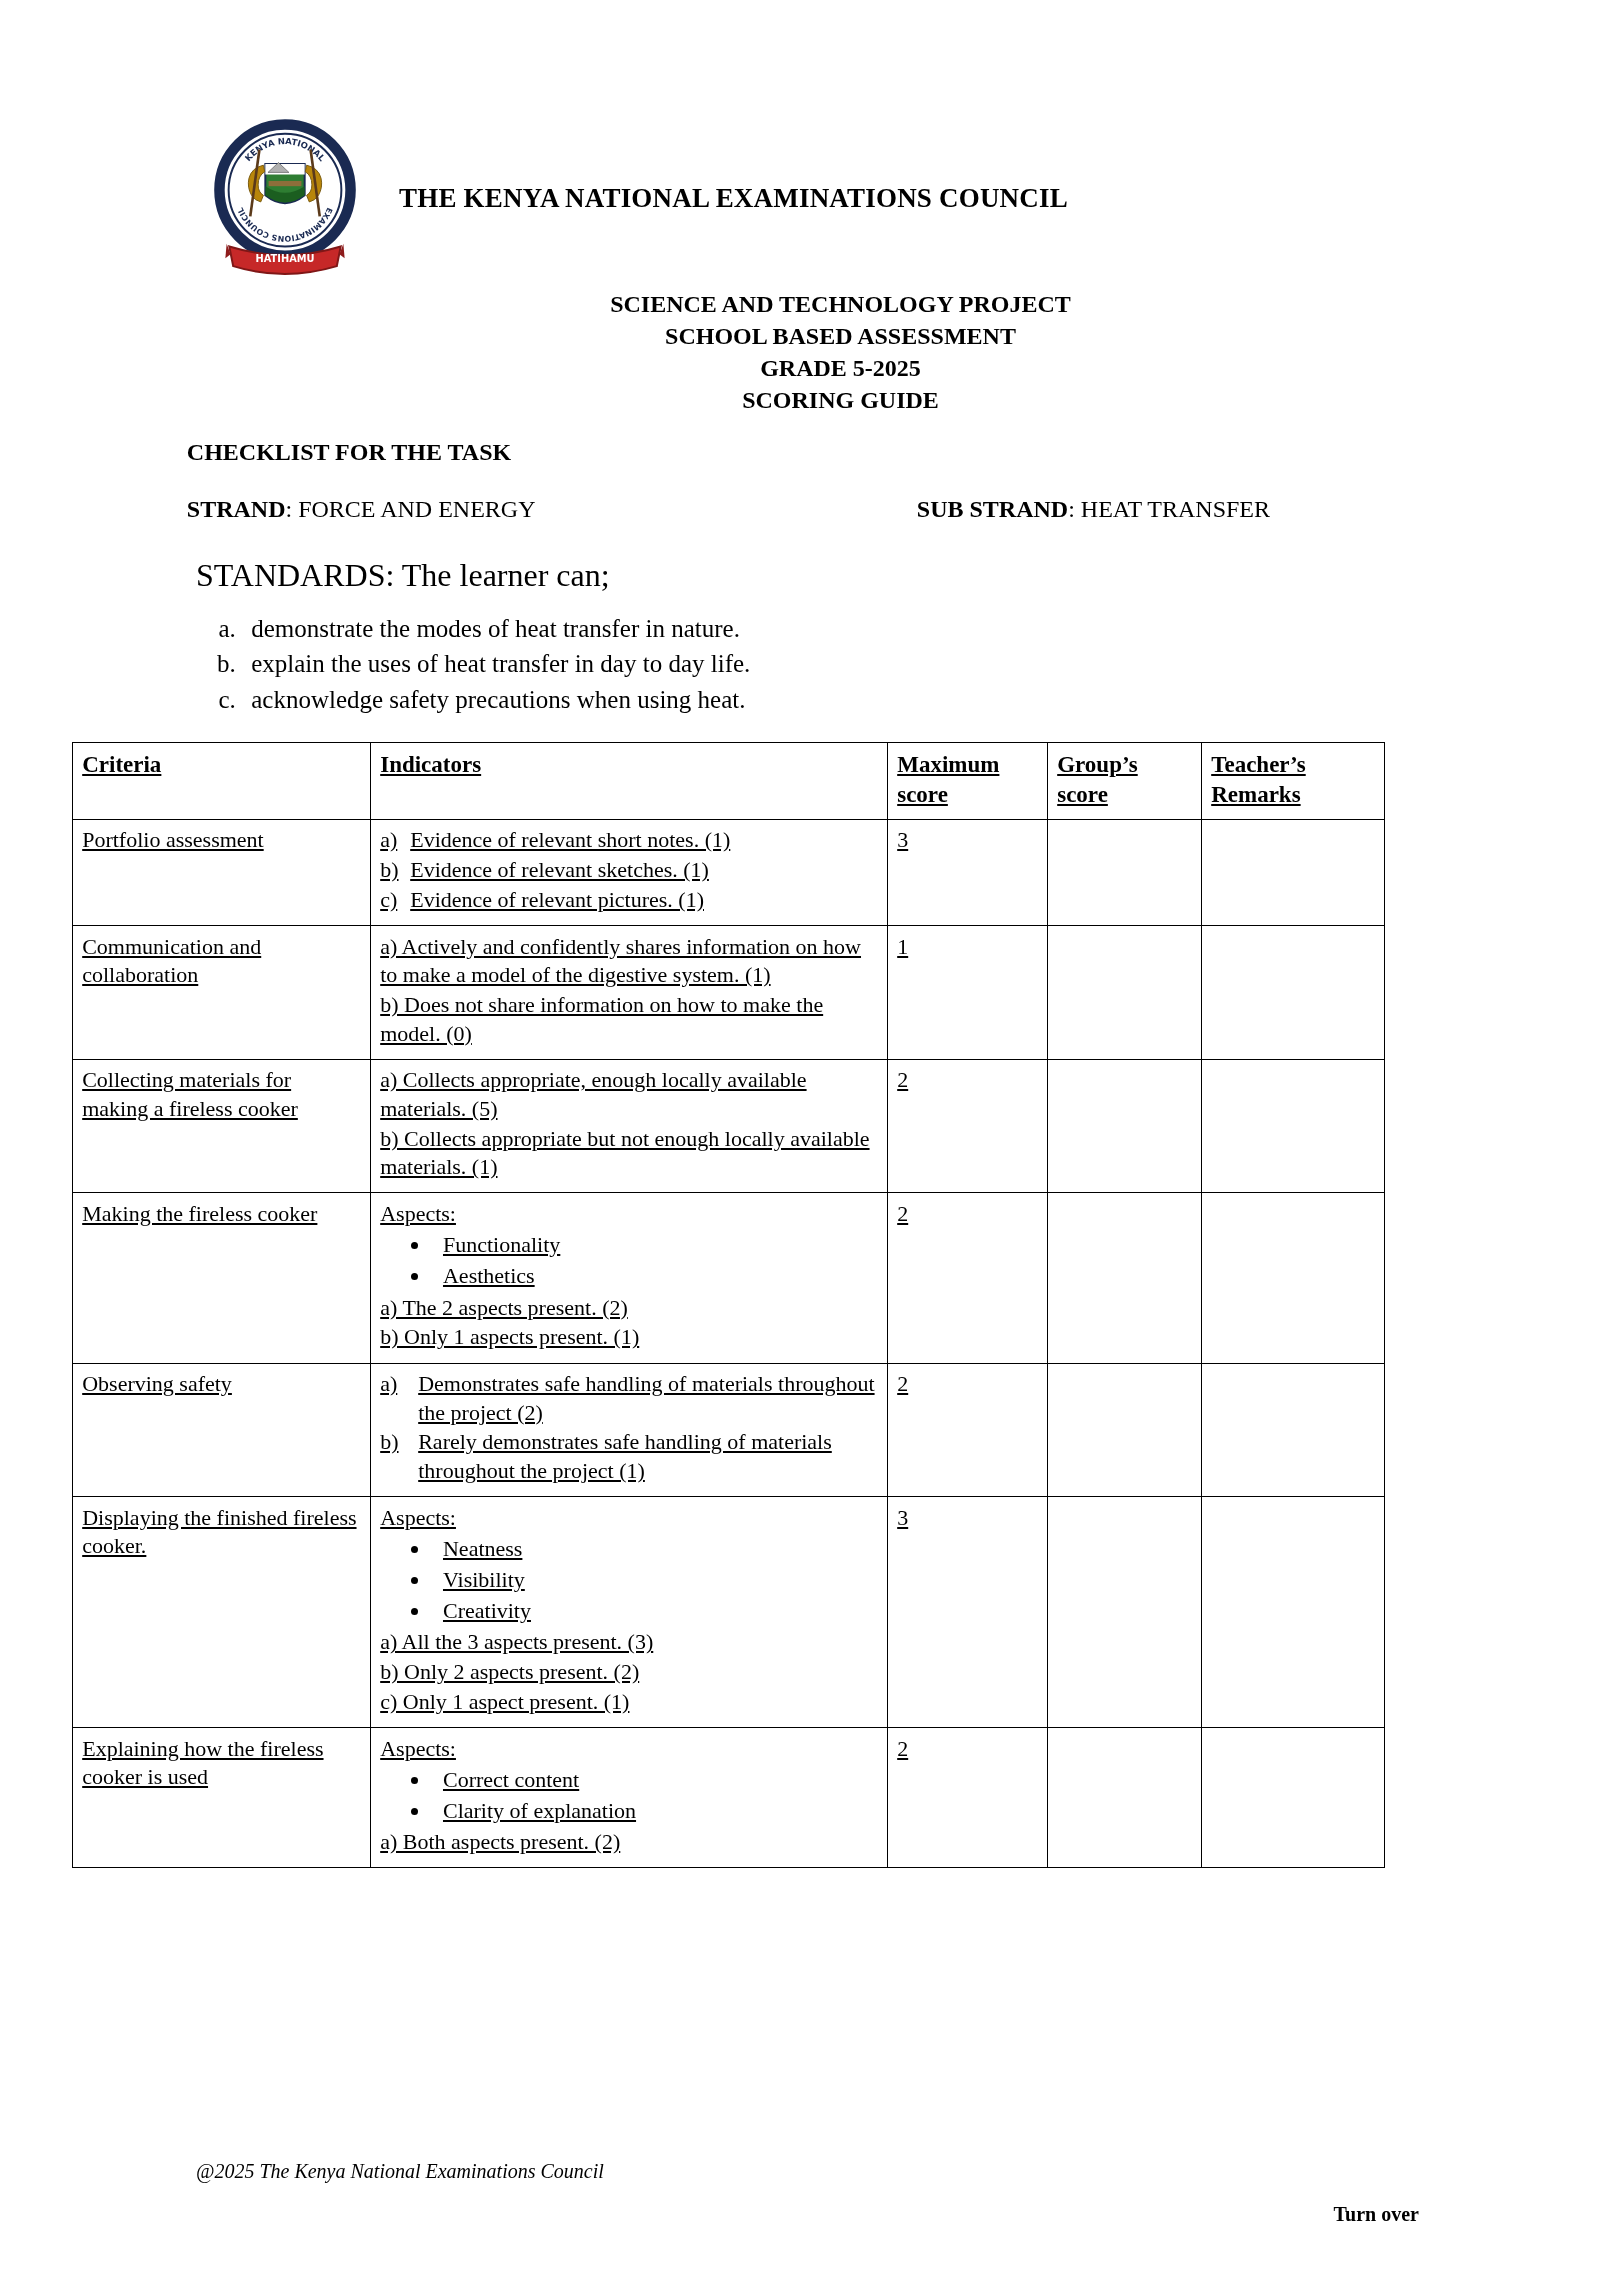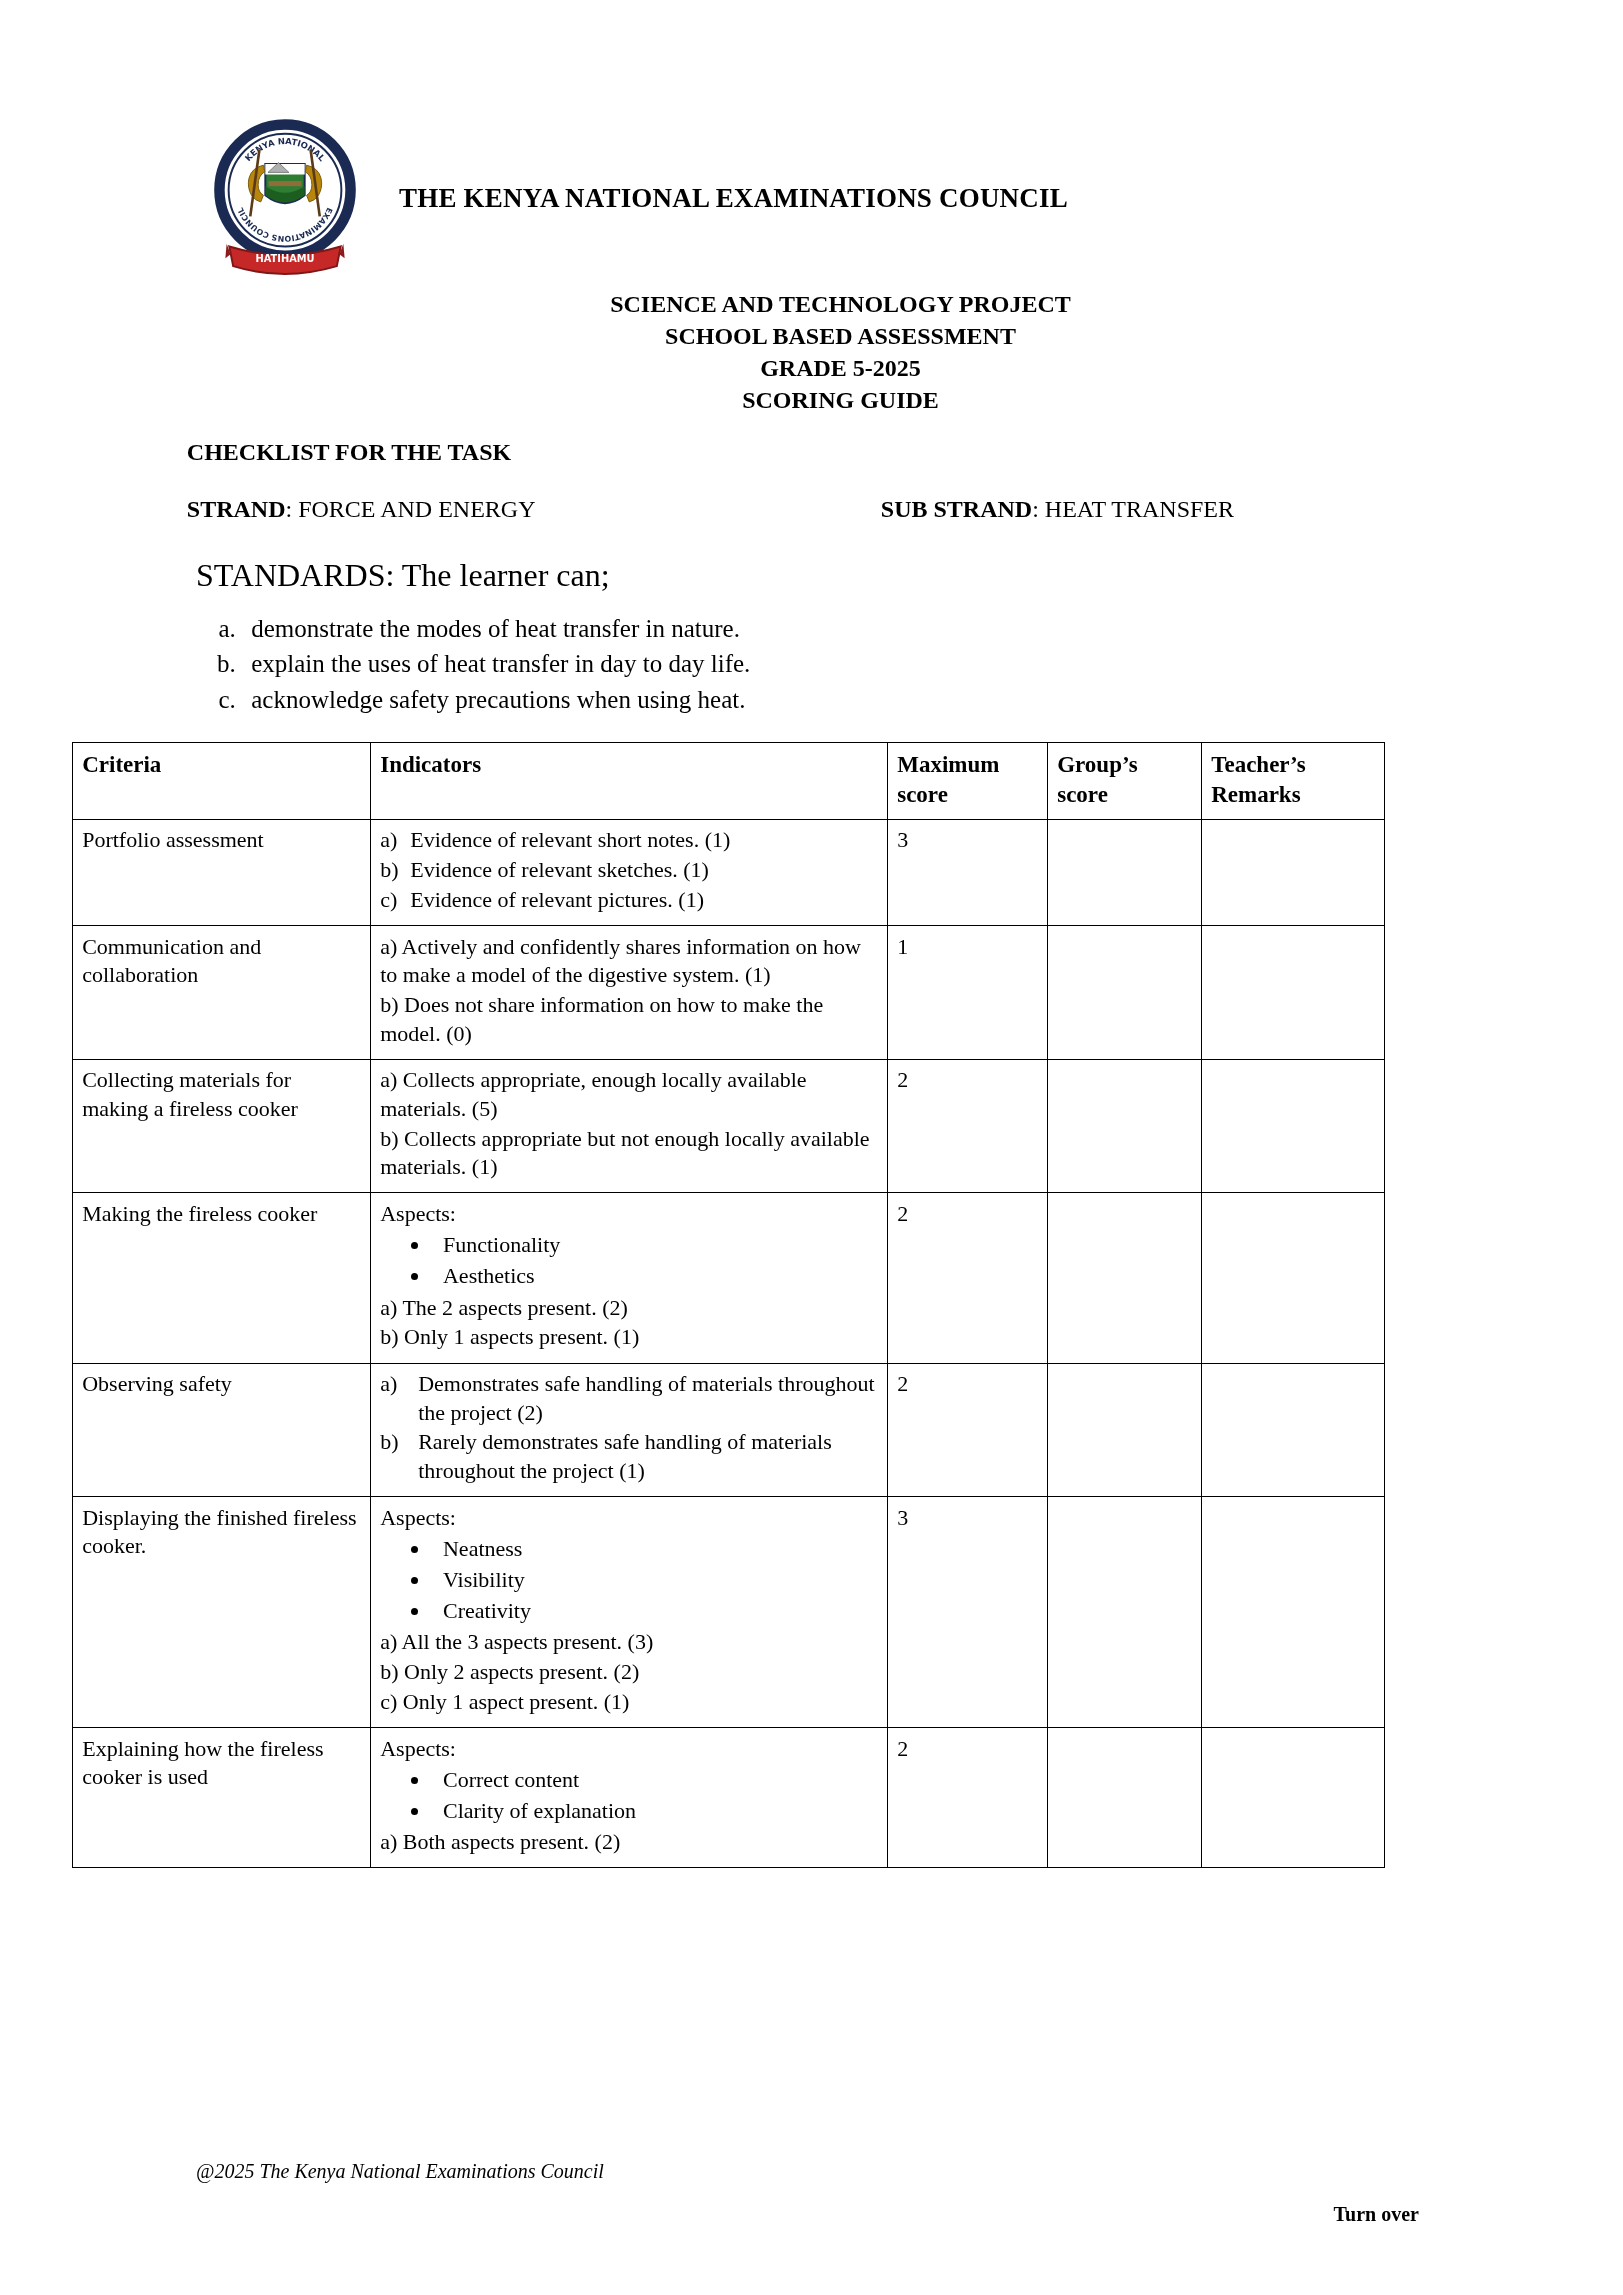--- a/index.html
+++ b/index.html
@@ -71,20 +71,21 @@
     font-weight: bold;
     font-size: 24px;
     margin-top: 22px;
     margin-left: -9.2px;
   }
   .strand-line {
     font-size: 24px;
     margin-top: 30px;
     margin-left: -9.2px;
     display: flex;
+    gap: 36px;
   }
   .strand-line .lbl { font-weight: bold; }
   .strand-left { width: 694px; }
   .standards-line {
     font-size: 32px;
     margin-top: 34px;
     margin-left: 0px;
   }
   ol.standards {
     margin: 17px 0 12px 0;
@@ -96,20 +97,21 @@
   ol.standards li { padding-left: 9.2px; }
 
   
   table.scoring {
     border-collapse: collapse;
     width: 1260px;
     margin-top: 25px;
     margin-left: -124px;
     table-layout: fixed;
     font-size: 22px;
+    text-decoration: underline;
   }
   table.scoring td, table.scoring th {
     border: 1.3px solid #000;
     vertical-align: top;
     padding: 6.5px 9.2px 9.2px 9.2px;
     line-height: 1.30;
     text-align: left;
   }
   table.scoring th {
     font-weight: bold;

